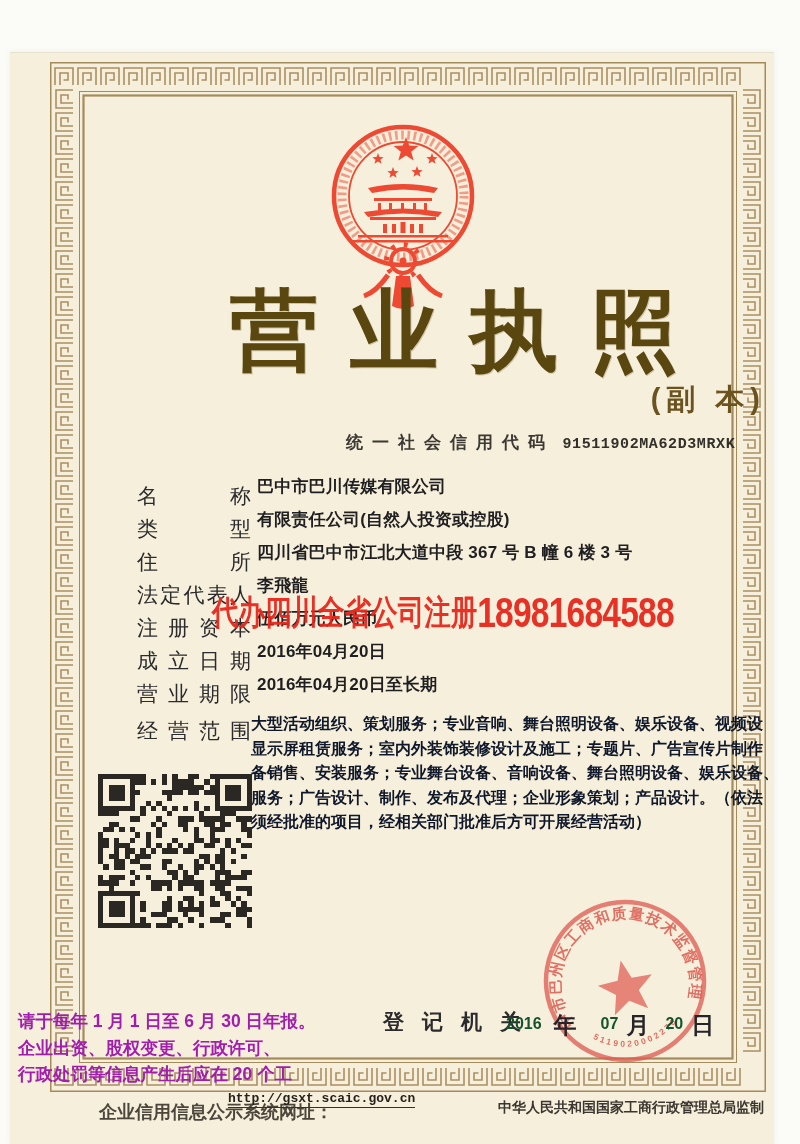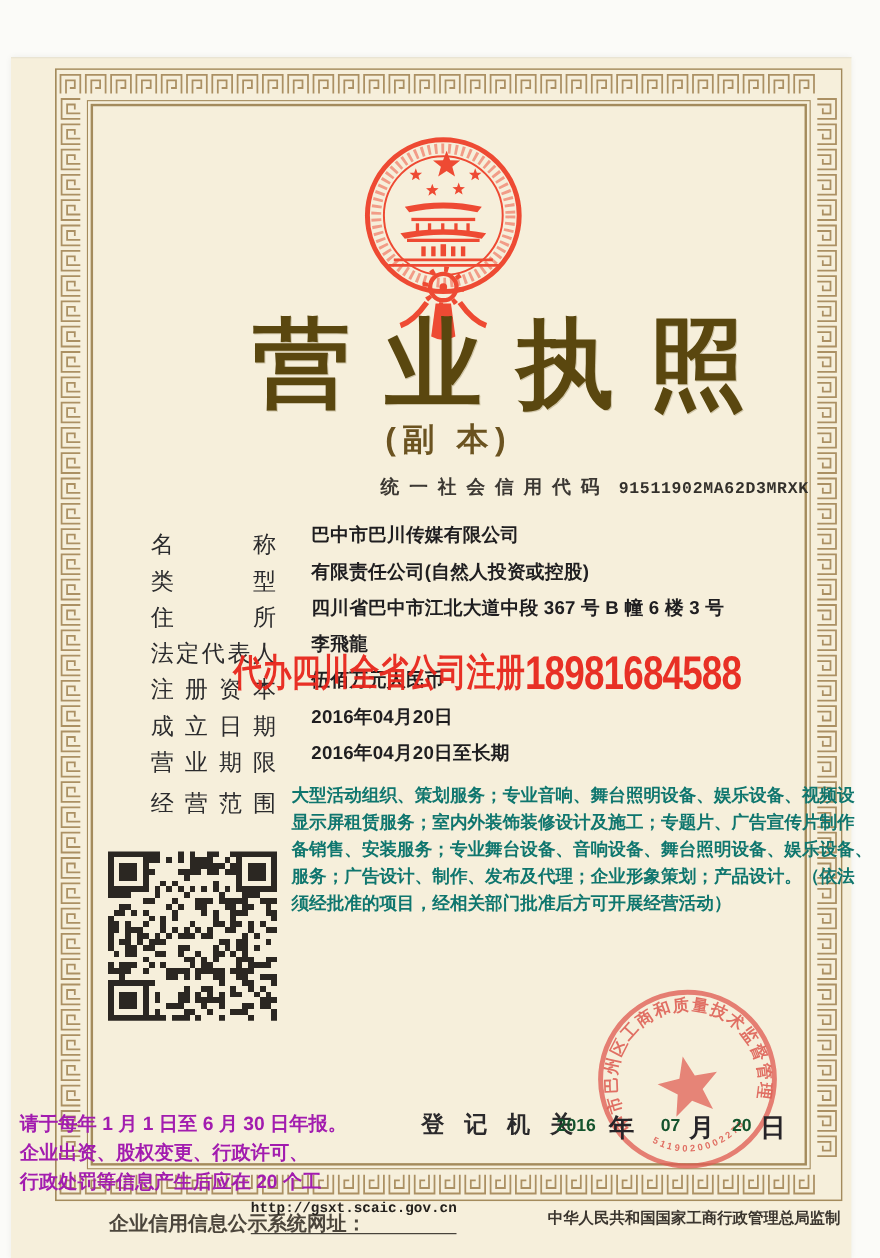--- a/index.html
+++ b/index.html
@@ -17,53 +17,53 @@
   #frame-svg{position:absolute;left:50px;top:62px;z-index:2}
   #emblem-svg{position:absolute;left:328px;top:118px;z-index:3}
   .title{
     position:absolute;left:50px;top:272px;width:716px;z-index:4;
     text-align:center;font-size:88px;font-weight:bold;color:#5a470f;
     letter-spacing:32px;text-indent:32px;white-space:nowrap;
     text-shadow:1px 1px 0 rgba(90,71,15,.25);
   }
   .subtitle{
     position:absolute;left:50px;top:380px;width:716px;z-index:4;
-    text-align:center;font-size:29px;font-weight:600;color:#6b5320;letter-spacing:6px;
+    text-align:right;font-size:29px;font-weight:600;color:#6b5320;letter-spacing:6px;
   }
   .code-line{position:absolute;left:346px;top:431px;z-index:4;white-space:nowrap}
   .code-label{font-size:17px;font-weight:600;letter-spacing:9px;color:#3c3833}
   .code-value{font-family:"Liberation Mono","DejaVu Sans Mono",monospace;font-size:15px;font-weight:bold;color:#33302b;letter-spacing:.6px;margin-left:4px}
   #field-rows{position:absolute;left:137px;top:476px;width:600px;z-index:4}
   .field-row{display:flex;align-items:flex-start;height:33px}
   .field-label{width:114px;flex:none;display:flex;justify-content:space-between;font-size:21px;color:#2b2b2d;font-weight:500;padding-top:9px;line-height:22px}
-  .field-value{margin-left:32px;font-size:17px;font-weight:600;color:#1f1e20;white-space:nowrap;letter-spacing:.2px;line-height:22px}
+  .field-value{margin-left:6px;font-size:17px;font-weight:600;color:#1f1e20;white-space:nowrap;letter-spacing:.2px;line-height:22px}
   .scope-row{display:flex;align-items:flex-start;margin-top:5px}
   .scope-label{width:114px;flex:none;display:flex;justify-content:space-between;font-size:21px;color:#2b2b2d;font-weight:500;padding-top:8px;line-height:22px}
-  #scope-lines{margin-left:14px;font-size:16px;font-weight:600;color:#0f766e;line-height:24.5px;white-space:nowrap;letter-spacing:0}
+  #scope-lines{font-size:16px;font-weight:600;color:#0f172a;line-height:24.5px;white-space:nowrap;letter-spacing:0}
   #qr-svg{position:absolute;left:98px;top:774px;z-index:4}
   .registrar{
     position:absolute;left:383px;top:1008px;z-index:6;
     font-size:21px;font-weight:600;color:#2b2a2c;letter-spacing:18px;white-space:nowrap;
   }
   .date-row{position:absolute;left:506px;top:1010px;z-index:6;display:flex;align-items:flex-end;white-space:nowrap}
   .dnum{font-size:16px;font-weight:700;color:#14532d;margin-bottom:8px}
   .dunit{font-size:23px;font-weight:700;color:#262428}
   #seal-svg{position:absolute;left:532px;top:888px;z-index:5;opacity:.9}
   .watermark{
     position:absolute;left:212px;top:589px;z-index:9;display:flex;align-items:flex-end;
     transform:scaleX(.78);transform-origin:left bottom;white-space:nowrap;opacity:.95;
   }
   .wm-cn{font-size:34px;font-weight:700;line-height:46px}
   .wm-num{font-size:43px;font-weight:700;line-height:46px;letter-spacing:-1px}
   .notice{position:absolute;left:18px;top:1008px;z-index:6;font-size:17.5px;font-weight:600;color:#a21caf;line-height:26.5px;white-space:nowrap}
   .site-label{position:absolute;left:99px;top:1100px;z-index:6;font-size:18px;font-weight:600;color:#4c463c;white-space:nowrap}
   .site-url{
     position:absolute;left:228px;top:1091px;z-index:6;
     font-family:"Liberation Mono","DejaVu Sans Mono",monospace;font-size:13px;font-weight:bold;
-    color:#24211d;border-bottom:1.5px solid #35302a;padding-bottom:15px;white-space:nowrap;
+    color:#24211d;border-bottom:1.5px solid #35302a;padding-bottom:1px;white-space:nowrap;
   }
   .authority{position:absolute;left:498px;top:1099px;z-index:6;font-size:14px;font-weight:600;color:#3b362f;white-space:nowrap}
 </style>
 </head>
 <body>
 
 <div class="page"></div>
 
 <svg id="frame-svg" width="716" height="1030" viewBox="0 0 716 1030">
   <defs>

